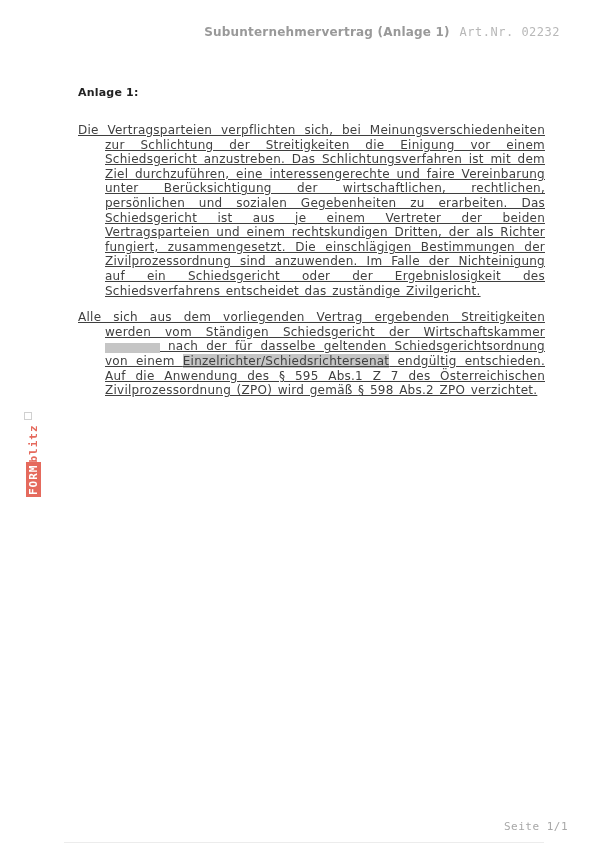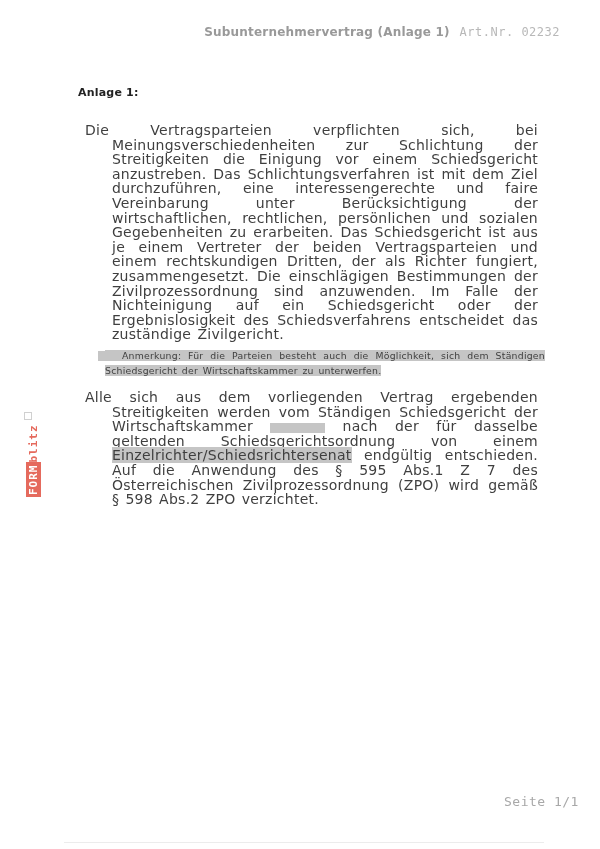--- a/index.html
+++ b/index.html
@@ -26,25 +26,25 @@
     color:#3f3f3f;
   }
   .heading{
     font-size:11px;font-weight:bold;color:#222222;
     letter-spacing:0.2px;margin:0;
   }
   .h-anlage{margin-bottom:24px;}
   .h-muster{margin-bottom:17px;}
   .h-variante{margin-top:14px;margin-bottom:12px;}
   .para{
-    font-size:14px;line-height:14.6px;
+    font-size:12px;line-height:14.6px;
     letter-spacing:0.25px;word-spacing:1.5px;
     text-align:justify;
-    margin:7px;
-    padding-left:27px;text-indent:-27px;
+    margin:0;
+    padding-left:27px;text-indent:-27px;text-decoration:underline;
   }
   .note-para{
     font-size:9.3px;line-height:14.6px;
     letter-spacing:0.25px;word-spacing:1.5px;
     text-align:justify;
     margin:4px 0 0 27px;
   }
   .hl{background:#c5c5c5;}
   .note-lead{
     display:inline-block;width:24px;height:10px;
@@ -63,23 +63,23 @@
     font-size:11px;font-weight:bold;white-space:nowrap;
   }
   .logo-form{background:#e56a5d;color:#ffffff;padding:1px 2px;letter-spacing:1px;}
   .logo-blitz{color:#e56a5d;letter-spacing:1px;}
   .logo-mark{
     display:inline-block;width:6px;height:6px;
     border:1px solid #d0d0d0;margin-left:4px;vertical-align:super;
   }
   
   .page-footer{
-    position:absolute;left:504px;top:794px;
+    position:absolute;left:504px;top:820px;
     font-family:"DejaVu Sans Mono","Liberation Mono",monospace;
-    font-size:13px;color:#a8a8a8;letter-spacing:0.5px;white-space:nowrap;
+    font-size:11px;color:#a8a8a8;letter-spacing:0.5px;white-space:nowrap;
   }
   .bottom-rule{
     position:absolute;left:64px;right:56px;top:842px;height:1px;
     background:#ececec;
   }
 </style>
 </head>
 <body>
 
 <div class="page">
@@ -89,21 +89,20 @@
     <span class="art-nr">Art.Nr. 02232</span>
   </div>
 
   <div class="content">
 
     <p class="heading h-anlage">Anlage 1:</p>
 
 
     <p class="para">Die Vertragsparteien verpflichten sich, bei Meinungsverschiedenheiten zur Schlichtung der Streitigkeiten die Einigung vor einem Schiedsgericht anzustreben. Das Schlichtungsverfahren ist mit dem Ziel durchzuführen, eine interessengerechte und faire Vereinbarung unter Berücksichtigung der wirtschaftlichen, rechtlichen, persönlichen und sozialen Gegebenheiten zu erarbeiten. Das Schiedsgericht ist aus je einem Vertreter der beiden Vertragsparteien und einem rechtskundigen Dritten, der als Richter fungiert, zusammengesetzt. Die einschlägigen Bestimmungen der Zivilprozessordnung sind anzuwenden. Im Falle der Nichteinigung auf ein Schiedsgericht oder der Ergebnislosigkeit des Schiedsverfahrens entscheidet das zuständige Zivilgericht.</p>
 
-    <p class="note-para"><span class="hl"><span class="note-lead"></span><span>Anmerkung: Für die Parteien besteht auch die Möglichkeit, sich dem Ständigen Schiedsgericht der Wirtschaftskammer zu unterwerfen.</span></span></p>
 
 
     <p class="para p2"><span>Alle sich aus dem vorliegenden Vertrag ergebenden Streitigkeiten werden vom Ständigen Schiedsgericht der Wirtschaftskammer </span><span class="blank-field"></span><span> nach der für dasselbe geltenden Schiedsgerichtsordnung von einem </span><span class="hl">Einzelrichter/Schiedsrichtersenat</span><span> endgültig entschieden. Auf die Anwendung des § 595 Abs.1 Z 7 des Österreichischen Zivilprozessordnung (ZPO) wird gemäß § 598 Abs.2 ZPO verzichtet.</span></p>
 
   </div>
 
   <div class="logo">
     <span class="logo-form">FORM</span><span class="logo-blitz">blitz</span><span class="logo-mark"></span>
   </div>
 

